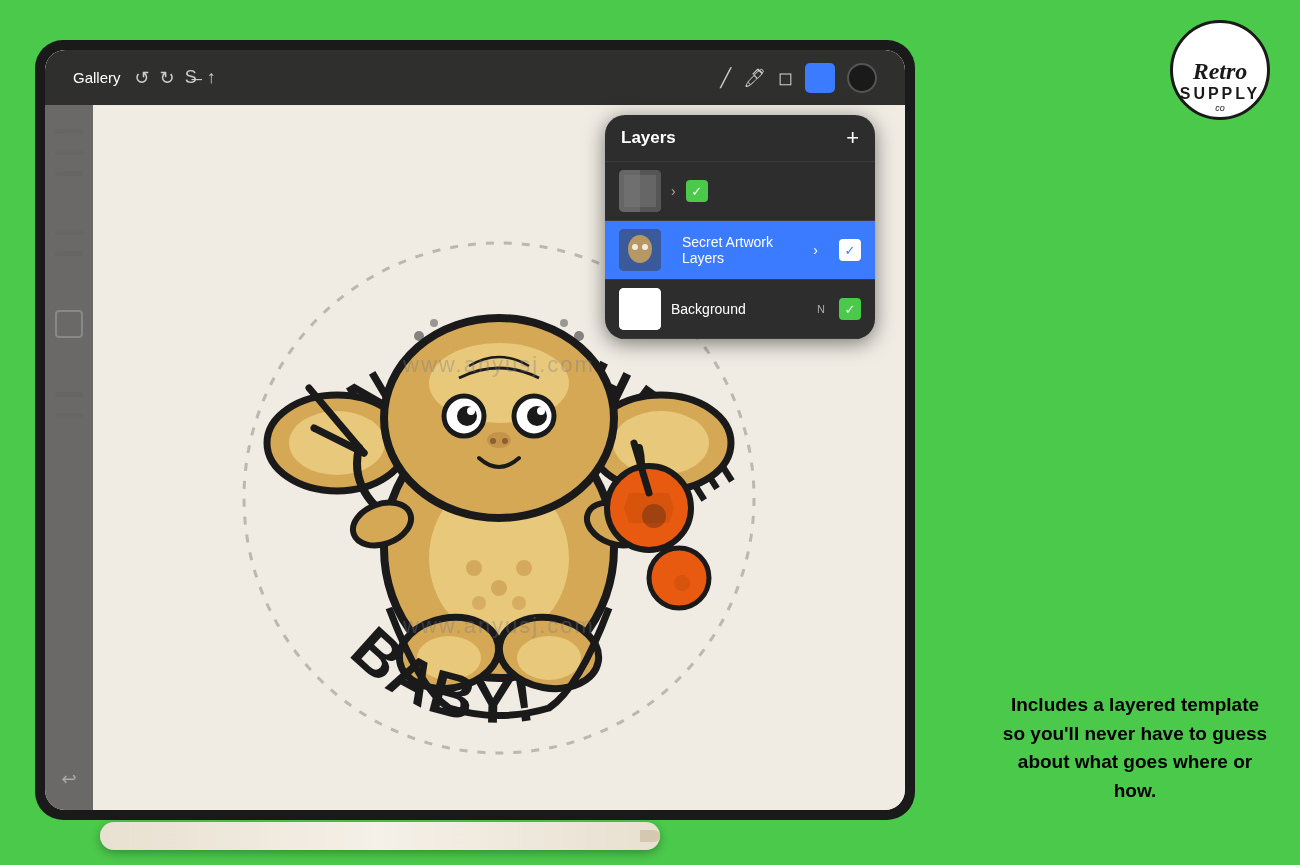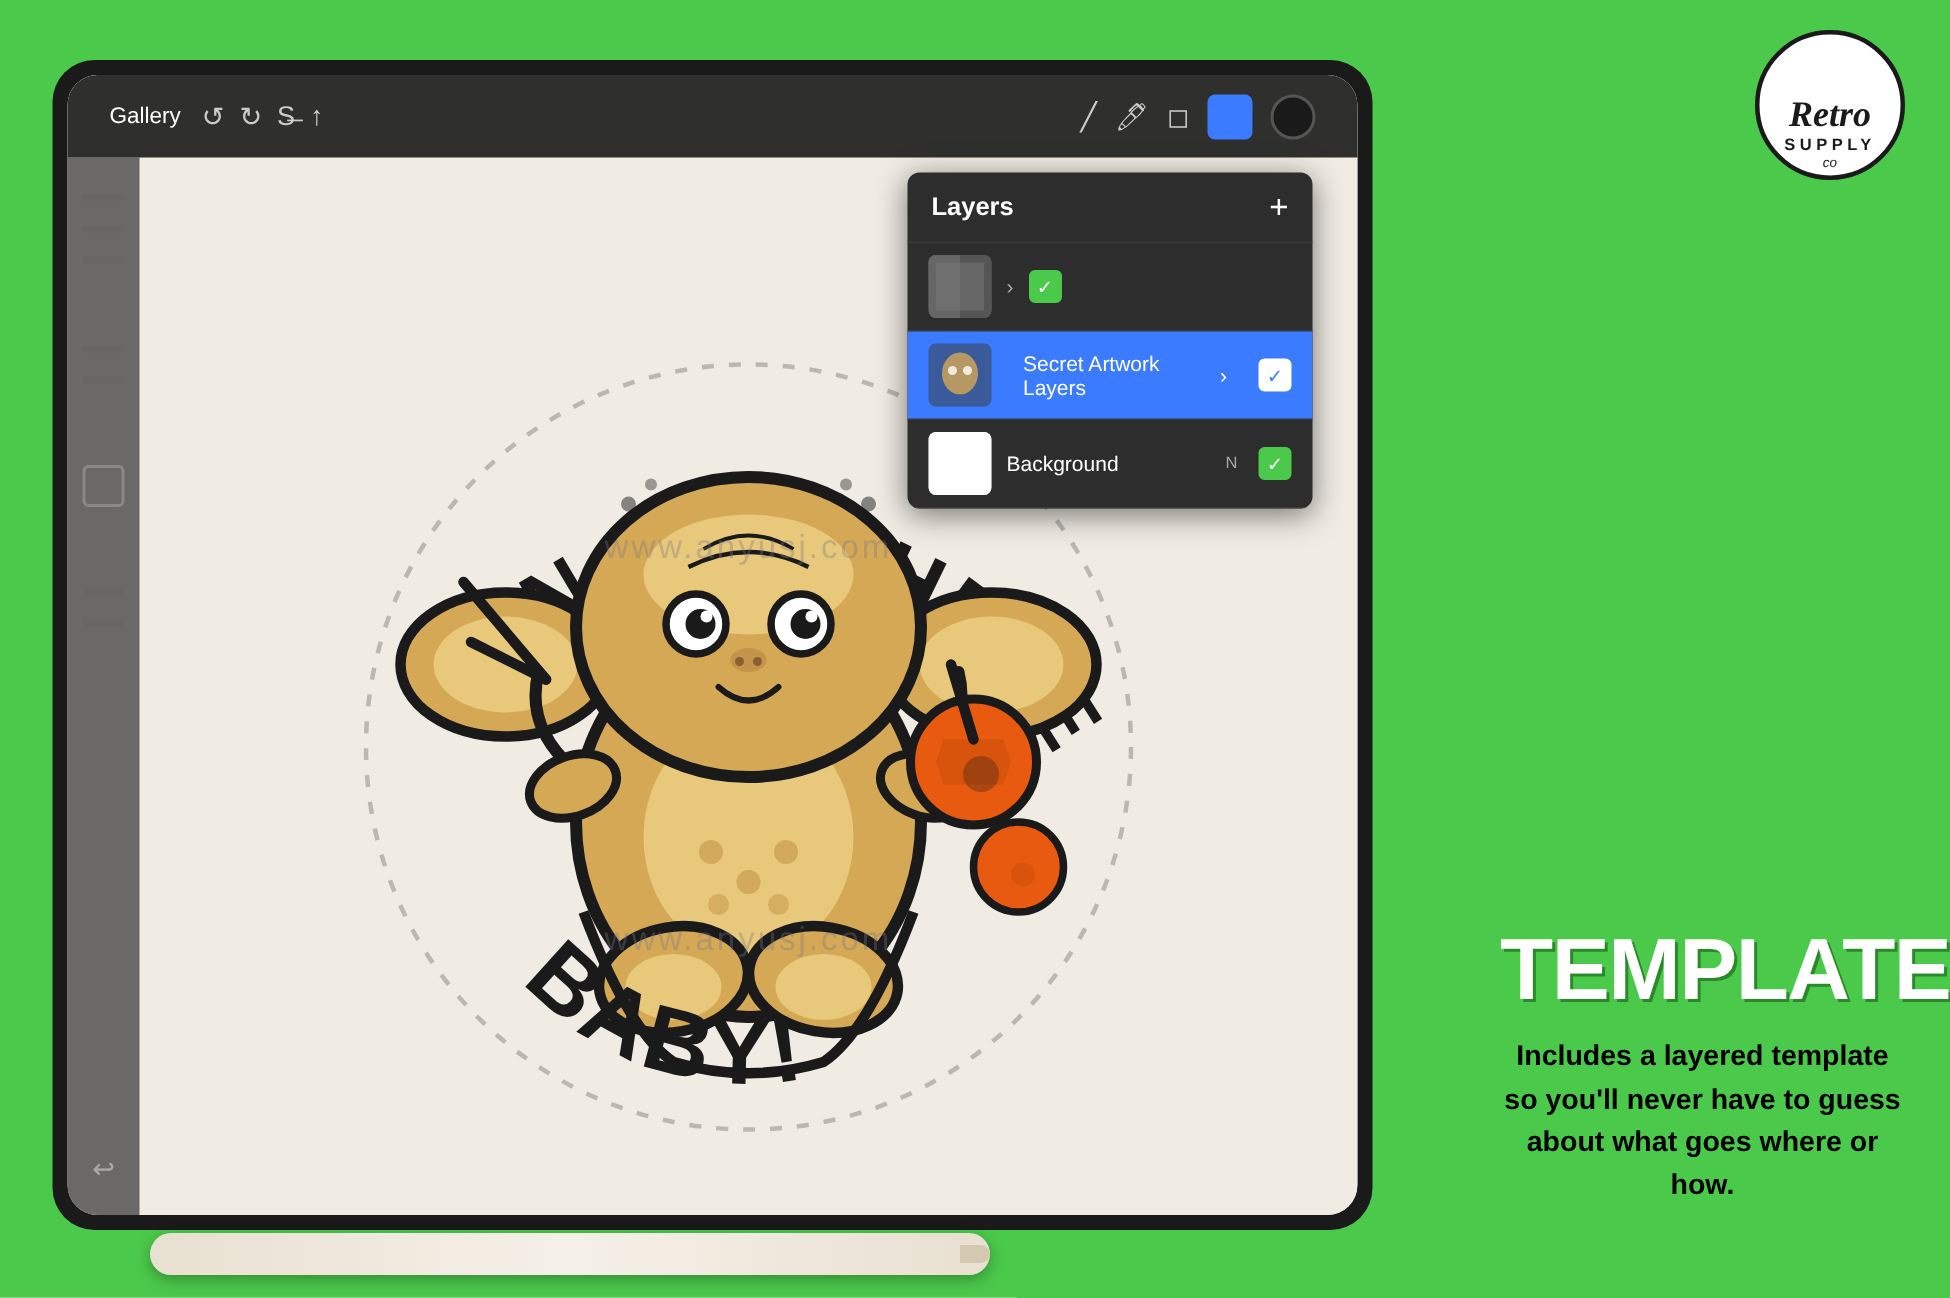--- a/index.html
+++ b/index.html
@@ -160,21 +160,21 @@
     .watermark-top { top: 35%; left: 50%; transform: translateX(-50%); }
     .watermark-bottom { top: 72%; left: 50%; transform: translateX(-50%); }
 
     
     .layers-panel {
       position: absolute;
       top: 65px;
       right: 30px;
       width: 270px;
       background: #2d2d2d;
-      border-radius: 8px;
+      border-radius: 20px;
       overflow: hidden;
       z-index: 20;
       box-shadow: 0 4px 20px rgba(0,0,0,0.5);
     }
     .layers-header {
       display: flex;
       align-items: center;
       justify-content: space-between;
       padding: 12px 16px;
       border-bottom: 1px solid #3a3a3a;
@@ -531,27 +531,26 @@
 
     </div>
   </div>
 
   <div class="pencil"></div>
 
   <div class="logo">
     <div class="logo-circle">
       <div style="text-align:center; padding:4px;">
         <div style="font-style:italic; font-weight:900; font-size:24px; color:#1a1a1a; font-family:Georgia,serif;">Retro</div>
-        <div style="font-weight:900; font-size:11px; letter-spacing:3px; color:#1a1a1a;">SUPPLY</div>
+        <div style="font-weight:900; font-size:16px; letter-spacing:3px; color:#1a1a1a;">SUPPLY</div>
         <div style="font-size:9px; color:#1a1a1a; font-style:italic;">co</div>
       </div>
     </div>
   </div>
 
   <div class="right-content">
     <div class="art-template-title">
       <br>
-      <span>TEMPLATE</span>
     </div>
     <div class="art-template-desc">Includes a layered template so you'll never have to guess about what goes where or how.</div>
   </div>
 
 </div>
 
 </body></html>

